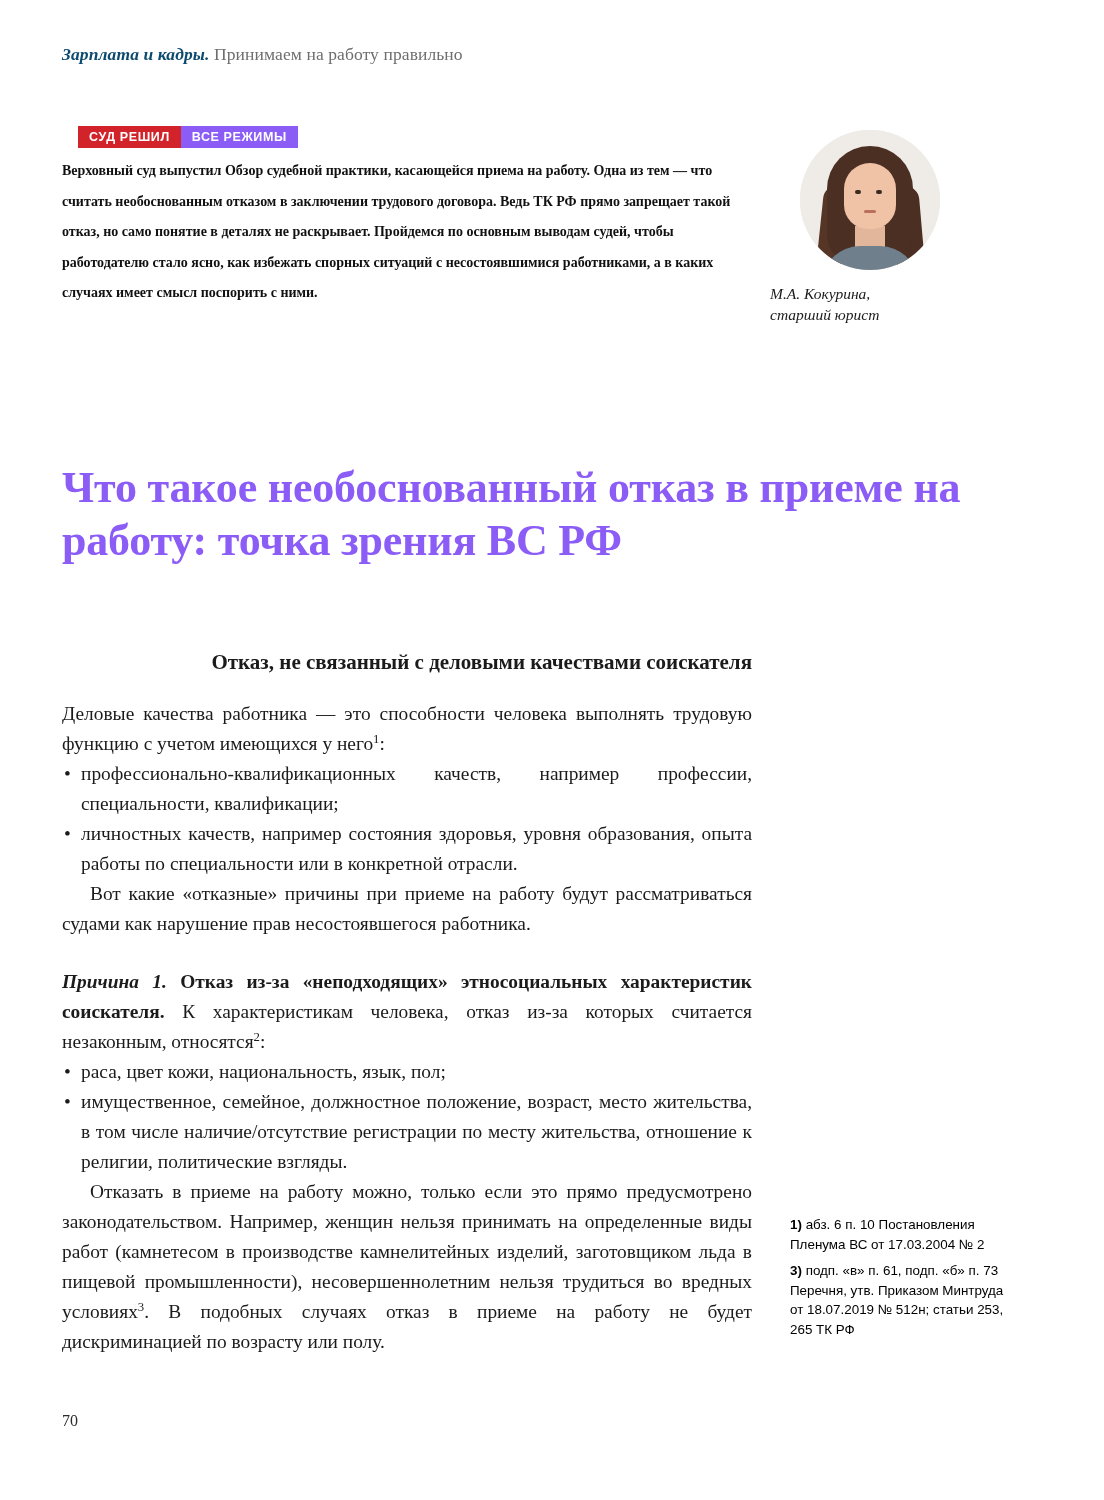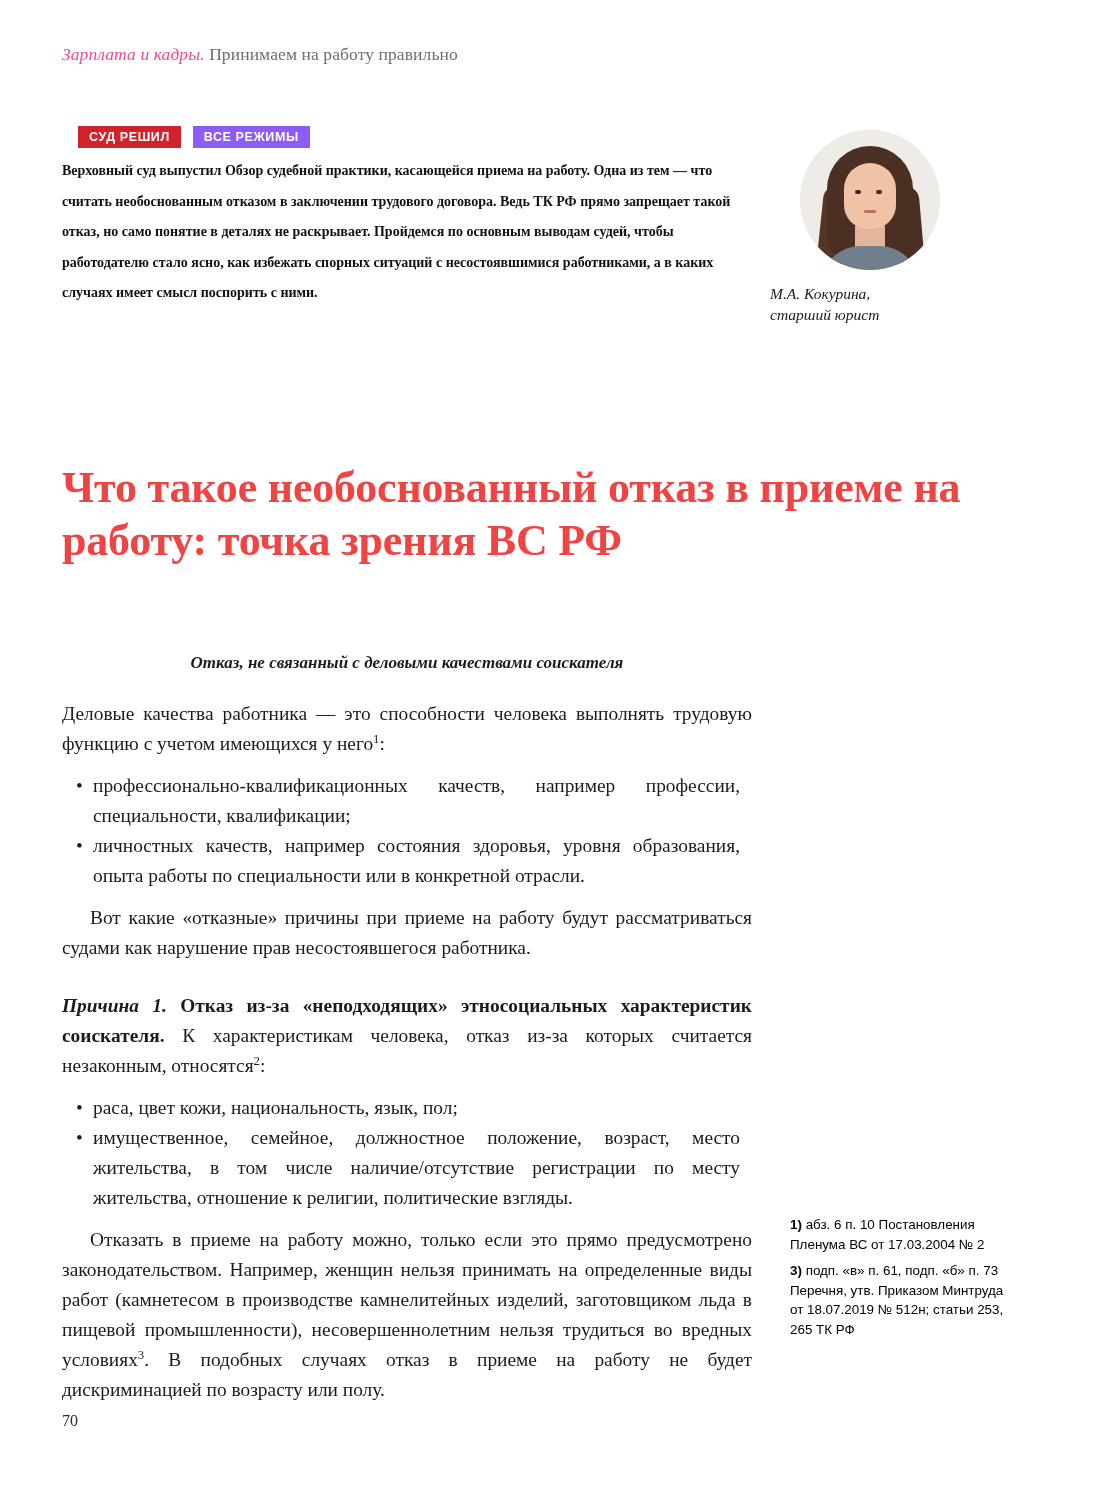--- a/index.html
+++ b/index.html
@@ -25,35 +25,35 @@
   
   .runhead {
     position: absolute;
     left: 62px;
     top: 44px;
     font-size: 17.5px;
     letter-spacing: 0.1px;
   }
   .runhead .rubric {
     font-family: "Liberation Serif", serif;
-    font-weight: normal;
+    font-weight: bold;
     font-style: italic;
-    color: #ec4899;
+    color: #0c4a6e;
   }
   .runhead .sub {
     color: #6e6e6e;
   }
 
   
   .tags {
     position: absolute;
     left: 62px;
     top: 126px;
     display: flex;
-    gap: 12px;
+    gap: 0;
     padding-left: 16px;
   }
   .tag {
     display: inline-block;
     color: #fff;
     font-family: "Liberation Sans", sans-serif;
     font-weight: bold;
     font-size: 12.5px;
     letter-spacing: 0.6px;
     padding: 5px 11px 4px 11px;
@@ -102,50 +102,49 @@
   .headline {
     position: absolute;
     left: 62px;
     top: 432px;
     width: 940px;
     font-family: "Liberation Serif", serif;
     font-weight: bold;
     font-size: 44px;
     line-height: 53px;
     letter-spacing: -0.2px;
-    color: #ef4444;
+    color: #8b5cf6;
   }
 
   
   .col {
     position: absolute;
     left: 62px;
     top: 648px;
     width: 690px;
     font-size: 19.4px;
     line-height: 30px;
     text-align: justify;
   }
   .col h2 {
     margin: 0 0 22px 0;
-    font-size: 17px;
+    font-size: 21px;
     line-height: 29px;
     font-weight: bold;
-    font-style: italic;
-    text-align: center;
+    text-align: right;
   }
   .col p {
     margin: 0 0 0 0;
     text-indent: 0;
   }
   .col p.indent {
     text-indent: 28px;
   }
   .col ul {
-    margin: 12px;
+    margin: 0;
     padding: 0;
     list-style: none;
   }
   .col li {
     position: relative;
     padding-left: 19px;
     text-align: justify;
   }
   .col li:before {
     content: "•";

